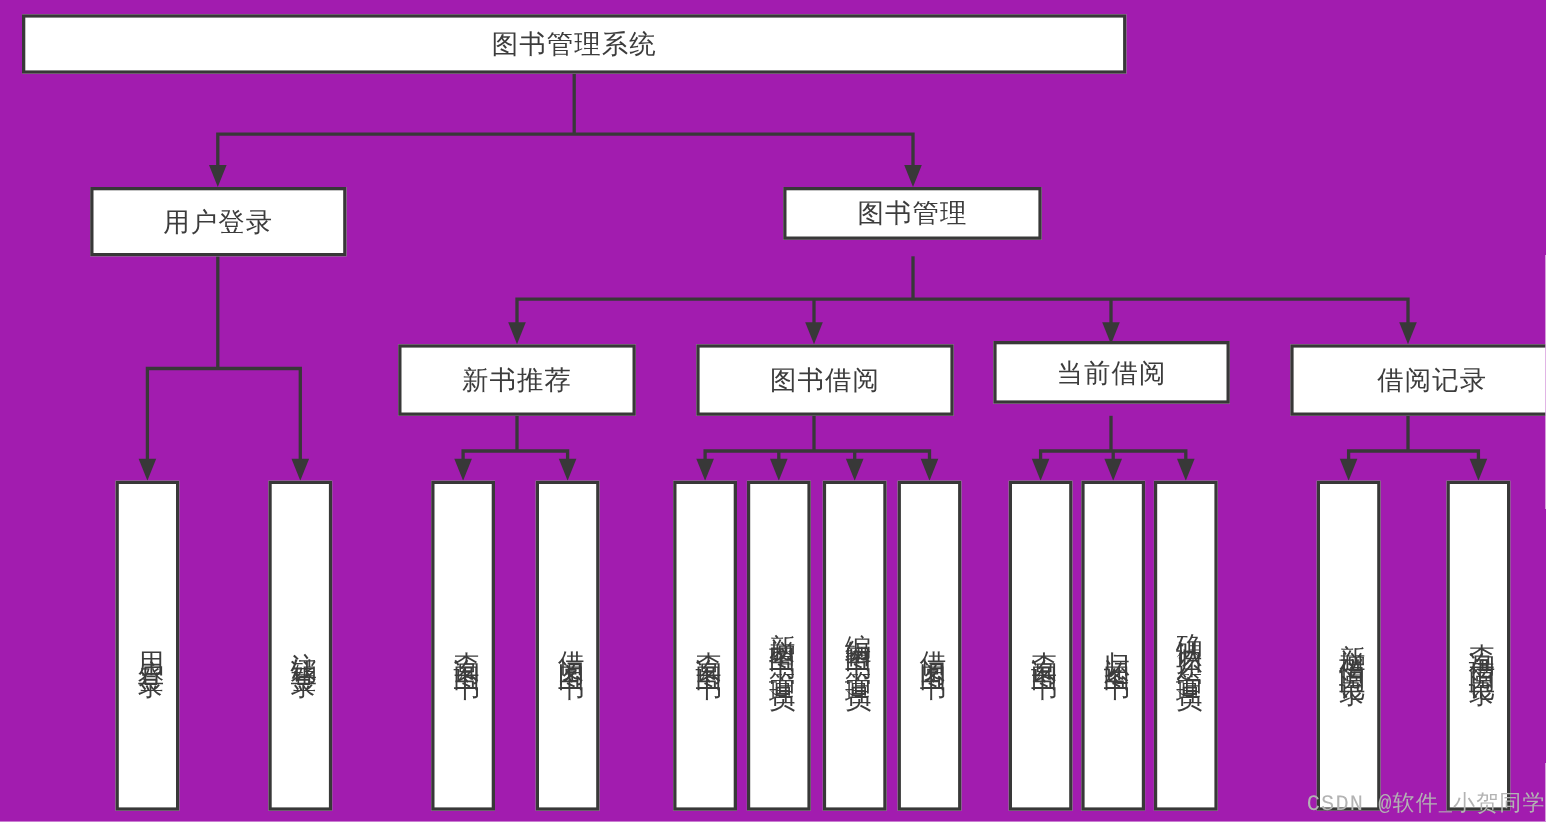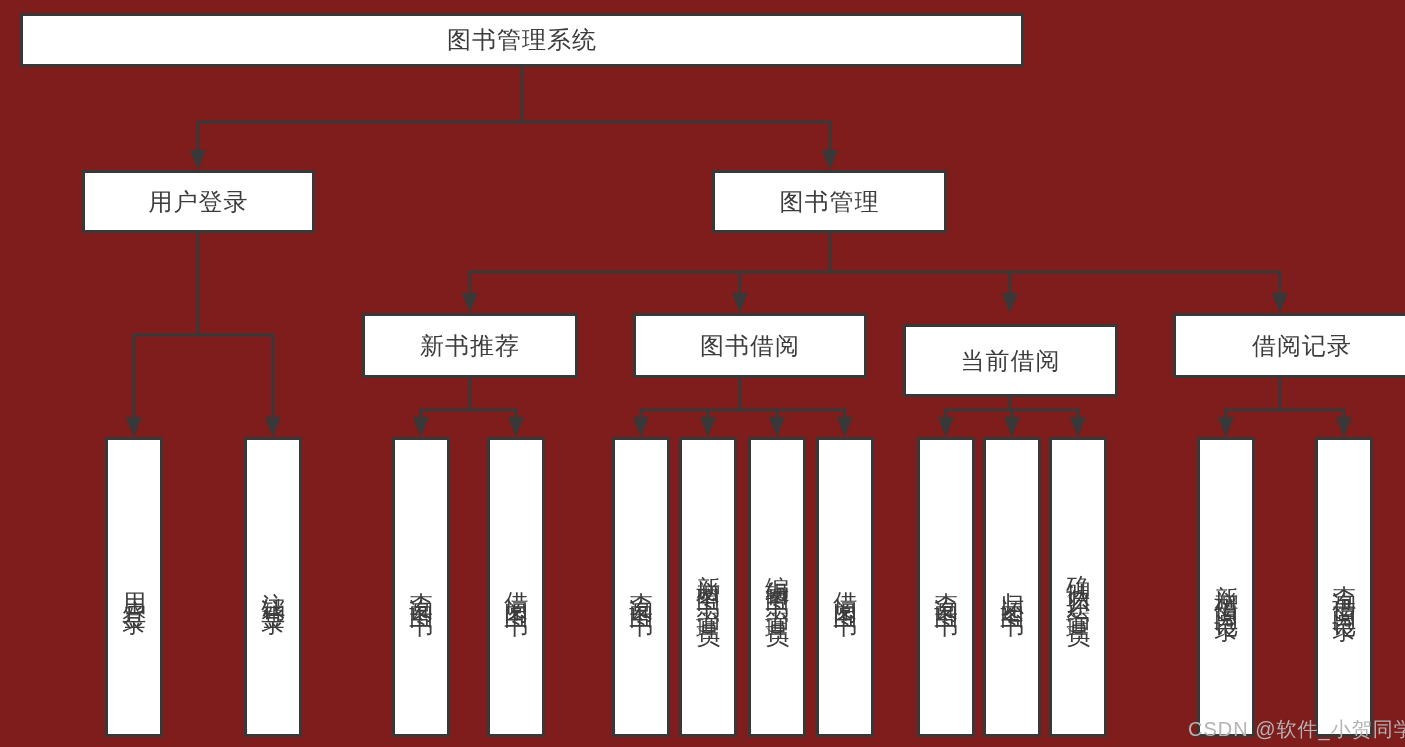--- a/index.html
+++ b/index.html
@@ -1,18 +1,18 @@
 <!DOCTYPE html>
 <html><head>
 <meta charset="utf-8">
 <style>
   html,body{margin:0;padding:0;background:#ffffff;}
   .canvas{
-    position:relative;width:1405px;height:747px;background:#7f1d1d;
-    font-family:Liberation Sans, sans-serif;overflow:hidden;
+    position:relative;width:1405px;height:747px;background:#a21caf;
+    font-family:Liberation Mono, monospace;overflow:hidden;
   }
   .connectors{position:absolute;left:0;top:0;z-index:0;}
   .box{
     position:absolute;box-sizing:border-box;background:#ffffff;
     border:3px solid #383838;display:flex;align-items:center;justify-content:center;
     color:#3c3c3c;z-index:1;
   }
   .hlabel{font-size:24px;letter-spacing:1px;white-space:nowrap;}
   .vtext{
     writing-mode:vertical-rl;font-size:24px;letter-spacing:7px;
@@ -103,31 +103,31 @@
     </g>
   </svg>
 
   <div class="box" style="left:20px;top:13px;width:1004px;height:54px">
     <span class="hlabel">图书管理系统</span>
   </div>
 
   <div class="box" style="left:82px;top:170px;width:233px;height:63px">
     <span class="hlabel">用户登录</span>
   </div>
-  <div class="box" style="left:712px;top:170px;width:235px;height:63px">
+  <div class="box" style="left:712px;top:170px;width:235px;height:48px">
     <span class="hlabel">图书管理</span>
   </div>
 
   <div class="box" style="left:362px;top:313px;width:216px;height:65px">
     <span class="hlabel">新书推荐</span>
   </div>
   <div class="box" style="left:633px;top:313px;width:234px;height:65px">
     <span class="hlabel">图书借阅</span>
   </div>
-  <div class="box" style="left:903px;top:324px;width:215px;height:73px">
+  <div class="box" style="left:903px;top:310px;width:215px;height:57px">
     <span class="hlabel">当前借阅</span>
   </div>
   <div class="box" style="left:1173px;top:313px;width:258px;height:65px">
     <span class="hlabel">借阅记录</span>
   </div>
 
   <div class="box" style="left:105px;top:437px;width:58px;height:300px">
     <span class="vtext">用户登录</span>
   </div>
   <div class="box" style="left:244px;top:437px;width:58px;height:300px">

